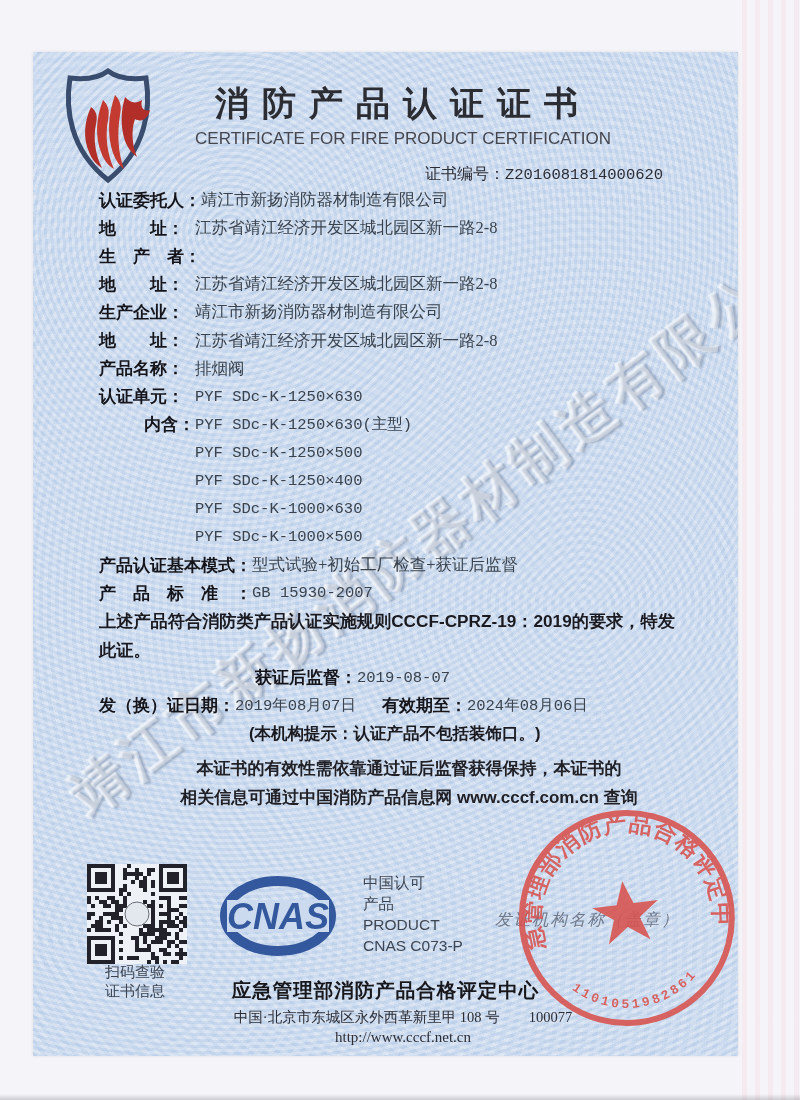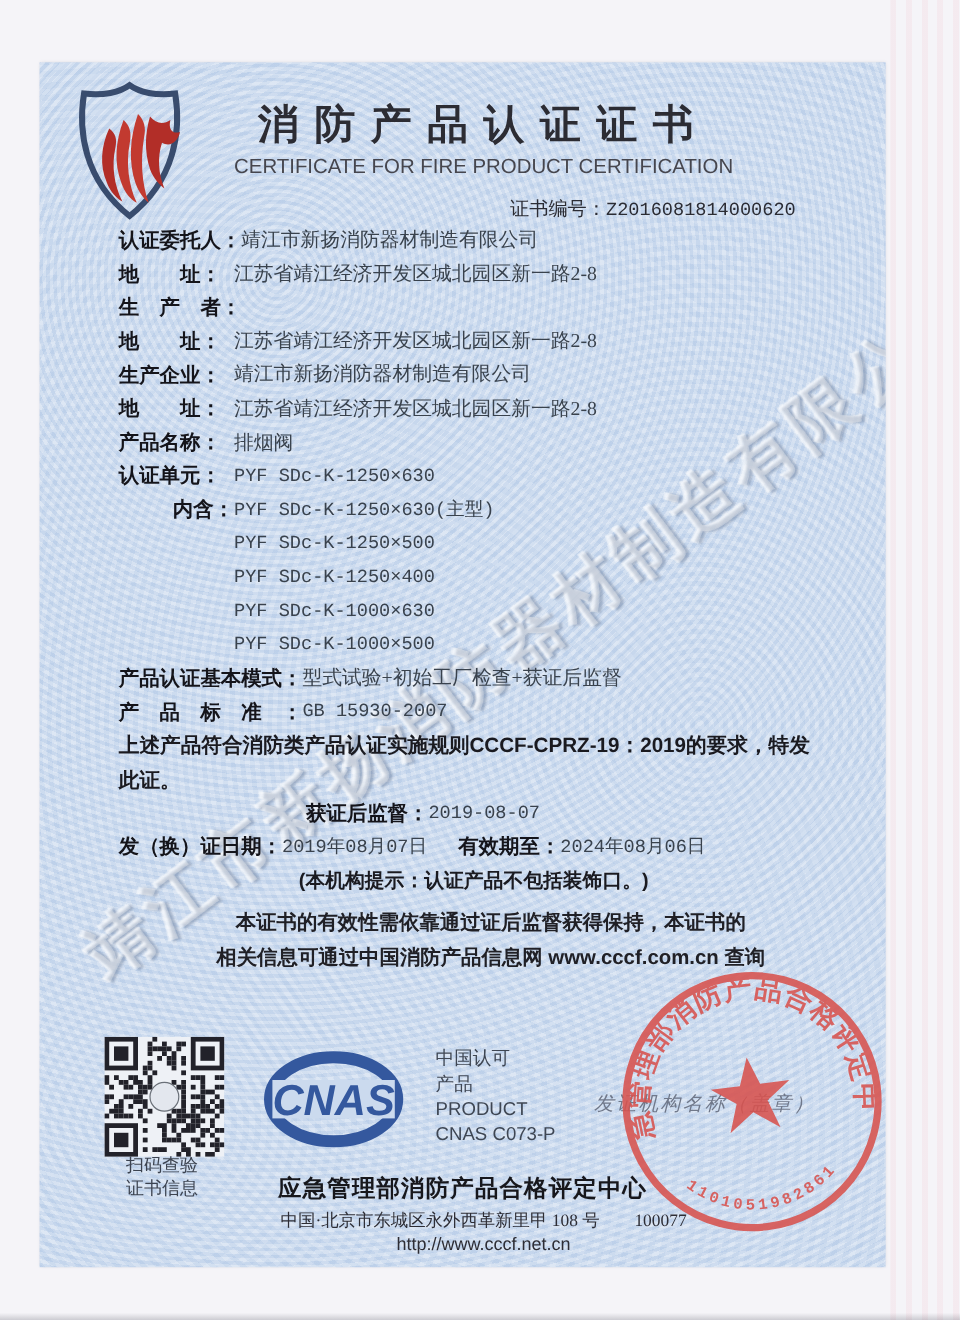--- a/index.html
+++ b/index.html
@@ -56,21 +56,21 @@
 
   .sign-hint{position:absolute;left:462px;top:857px;z-index:1;font-size:16.5px;color:#70788a;
         letter-spacing:2px;font-family:"Liberation Serif",serif;font-style:italic;white-space:nowrap;}
   .stamp{position:absolute;left:478px;top:750px;z-index:2;opacity:.88;transform:rotate(-7deg);}
 
   .org{position:absolute;left:40px;top:925px;width:625px;text-align:center;z-index:1;
         font-weight:bold;font-size:19.5px;color:#17171c;letter-spacing:1px;}
   .addr{position:absolute;left:70px;top:956px;width:600px;text-align:center;z-index:1;
         font-family:"Liberation Serif",serif;font-size:14.5px;color:#2d2d35;}
   .url{position:absolute;left:70px;top:977px;width:600px;text-align:center;z-index:1;
-        font-family:Liberation Sans, sans-serif;font-size:15px;color:#2d2d35;}
+        font-family:Liberation Serif, serif;font-size:15px;color:#2d2d35;}
 </style>
 </head>
 <body>
 
 <div class="page">
   <div class="cert">
 
     <div class="watermark">靖江市新扬消防器材制造有限公司</div>
 
     <div class="logo">

